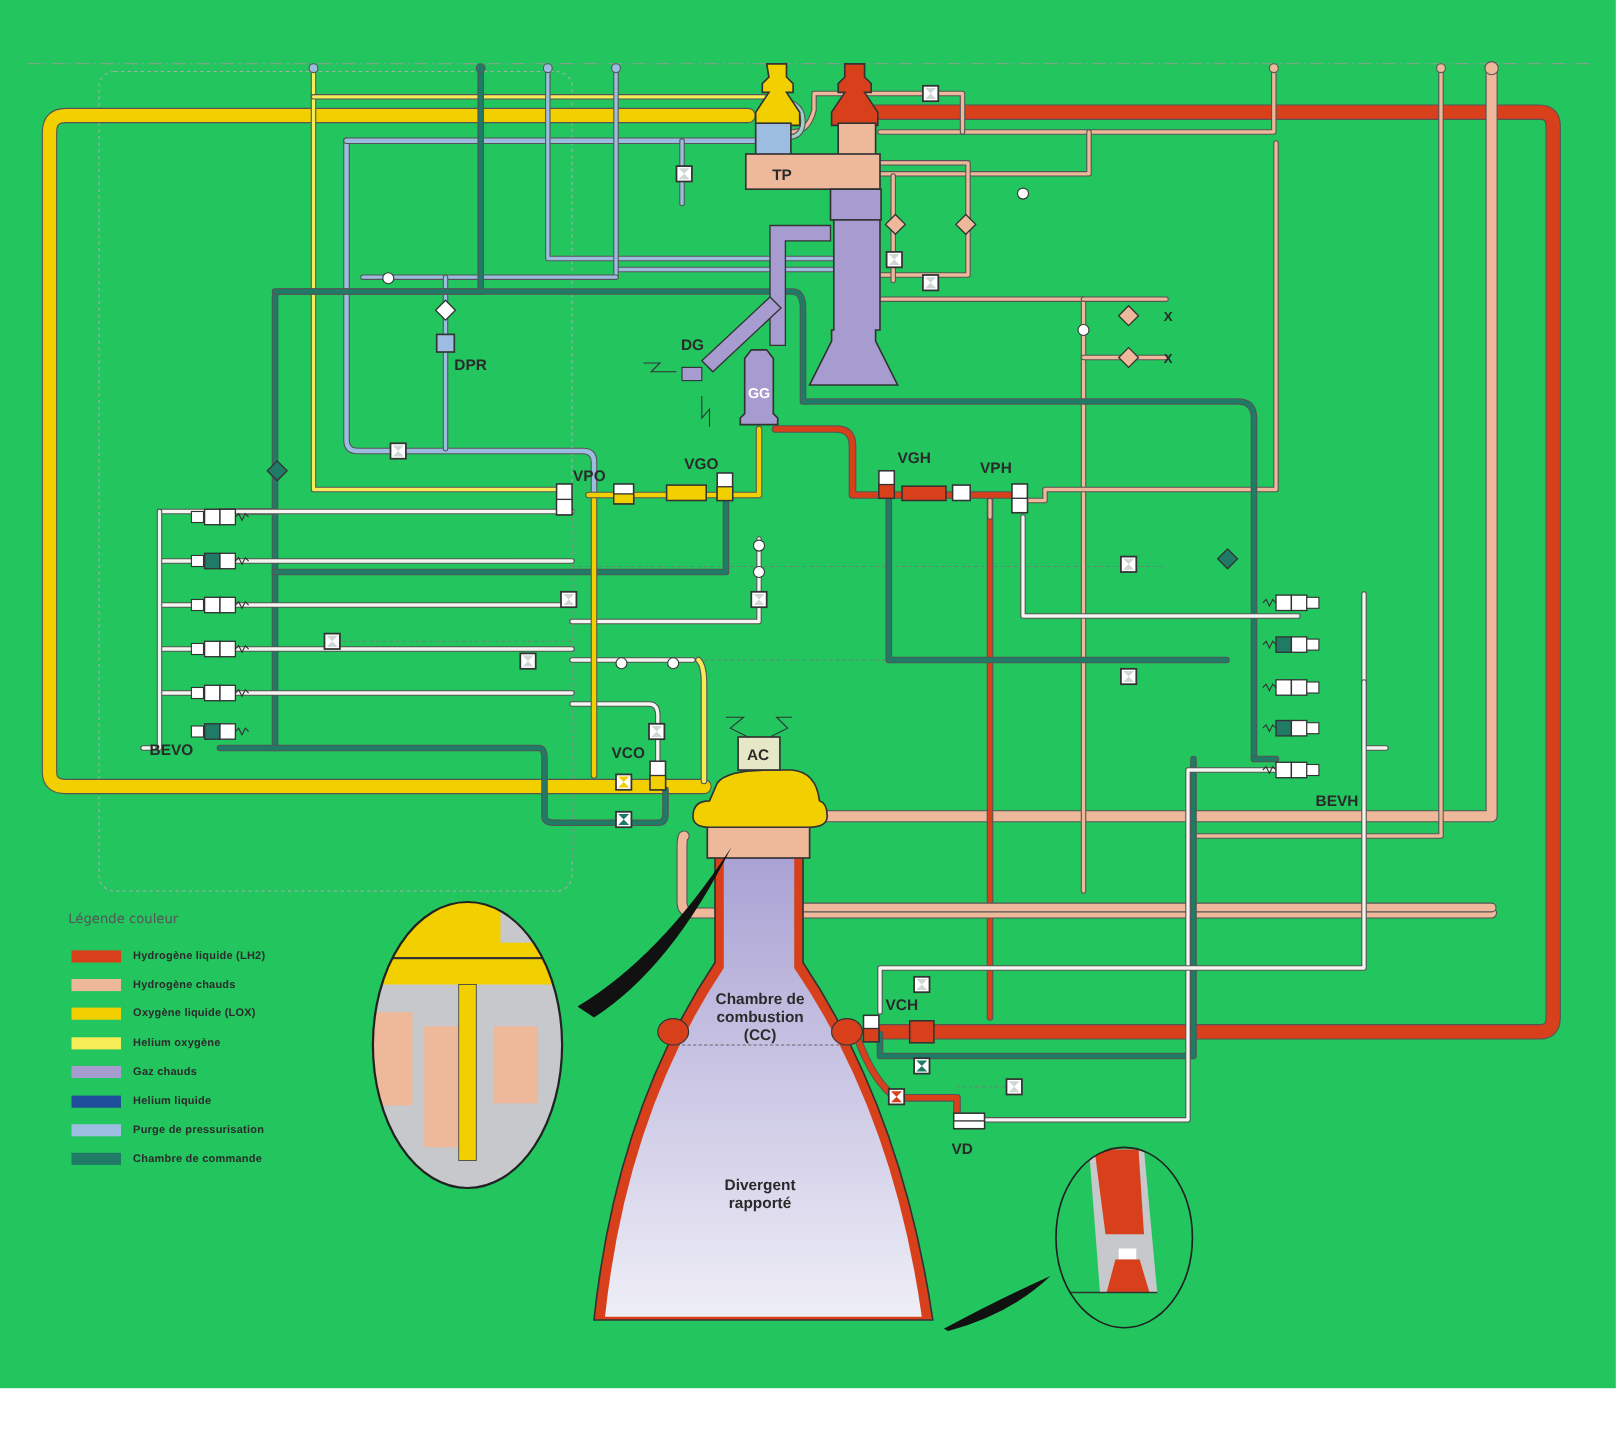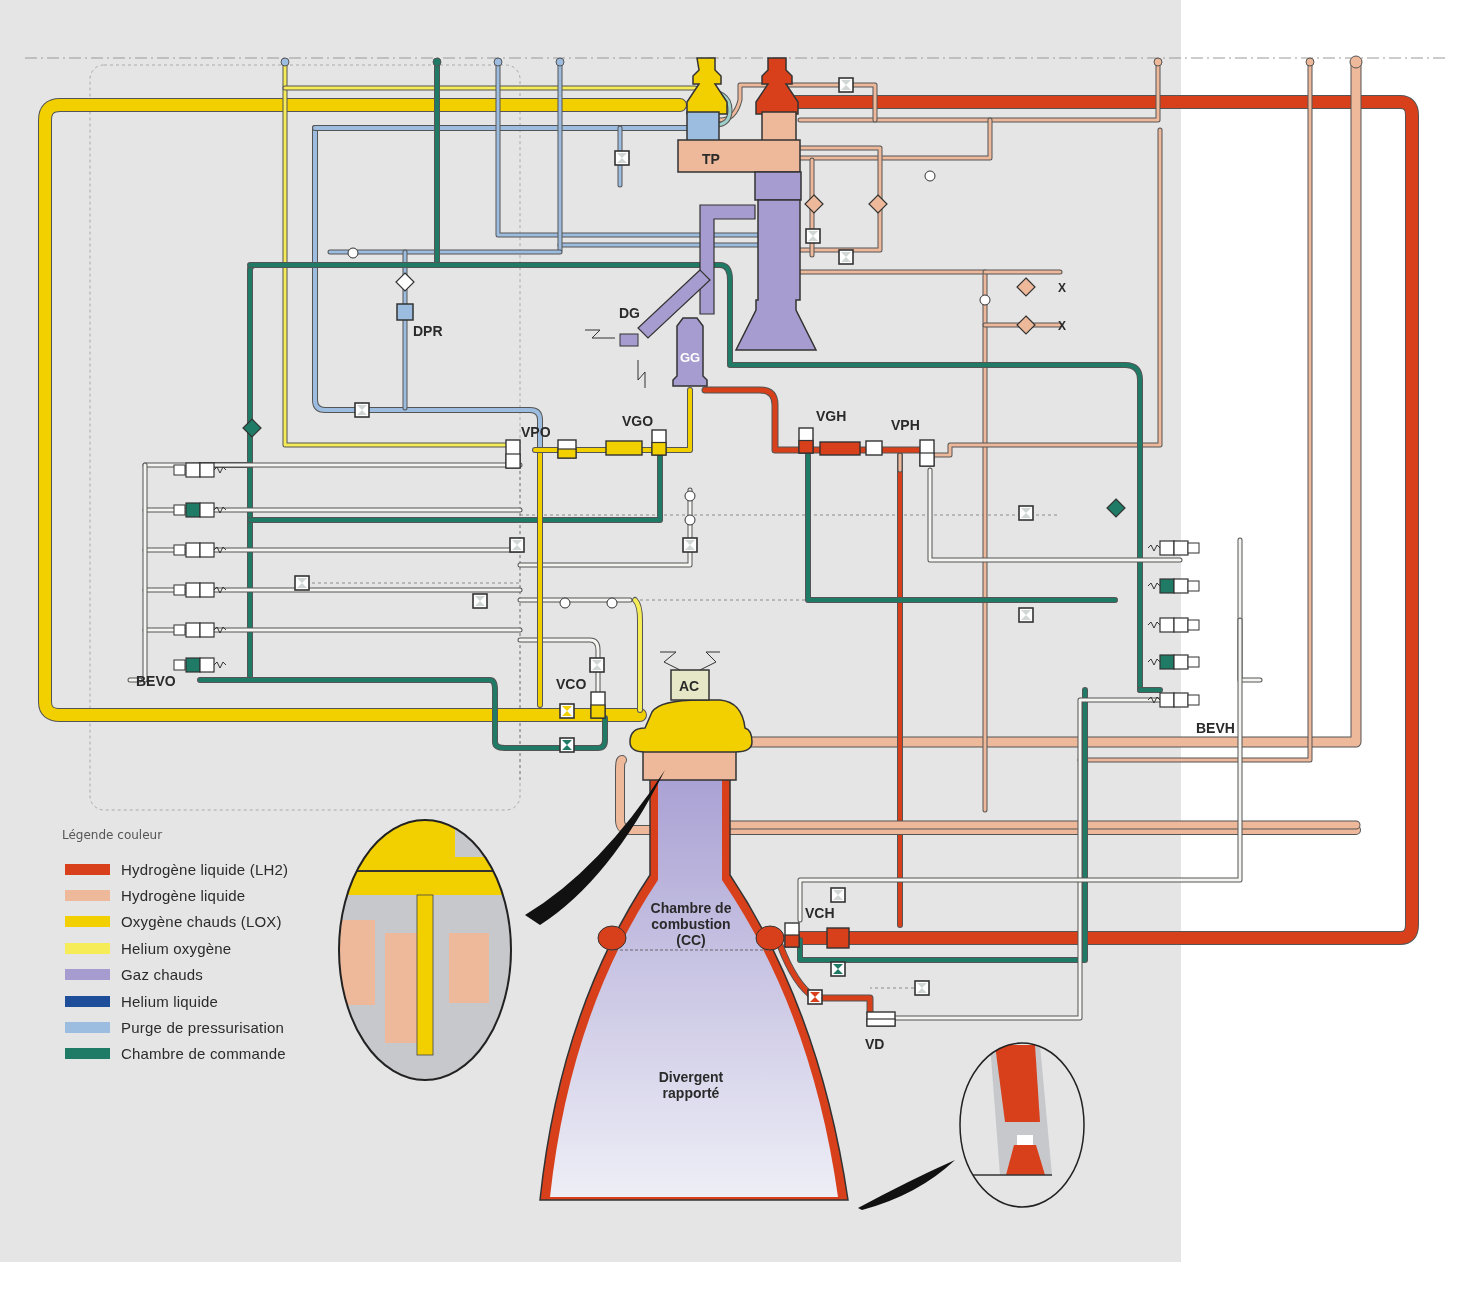--- a/index.html
+++ b/index.html
@@ -1,24 +1,24 @@
 <!DOCTYPE html>
 <html><head>
 <meta charset="utf-8">
 <style>
   html,body{margin:0;padding:0;background:#ffffff;}
   body{width:1469px;height:1302px;position:relative;overflow:hidden;font-family:"Liberation Sans",sans-serif;}
-  #canvas{position:absolute;left:0;top:0;width:1181px;height:1262px;background:#e5e5e5;}
+  #canvas{position:absolute;left:0;top:0;width:1469px;height:1262px;background:#22c55e;}
   #diagram{position:absolute;left:0;top:0;}
   .lbl{font-family:"Liberation Sans",sans-serif;font-weight:bold;fill:#2a2a2a;}
   .legend{position:absolute;left:50px;top:828px;width:270px;}
   .legend-title{font-family:"DejaVu Sans",sans-serif;font-size:12px;color:#555;font-weight:normal;margin:0 0 14px 12px;}
   .legend-row{display:flex;align-items:center;height:26.4px;}
   .legend-swatch{width:45px;height:11px;margin-left:15px;margin-right:11px;}
-  .legend-label{font-family:"Liberation Sans",sans-serif;font-weight:normal;font-size:15px;color:#2b2b2b;letter-spacing:0.2px;}
+  .legend-label{font-family:"Liberation Sans",sans-serif;font-weight:bold;font-size:10px;color:#2b2b2b;letter-spacing:0.2px;}
 </style>
 </head>
 <body>
 
 <div id="canvas">
 <svg id="diagram" width="1469" height="1262" viewBox="0 0 1469 1262">
   <defs>
     <linearGradient id="nozzleGrad" x1="0" y1="0" x2="0" y2="1">
       <stop offset="0" stop-color="#aaa2d4"></stop>
       <stop offset="1" stop-color="#eeeef6"></stop>
@@ -439,25 +439,25 @@
 
 <div class="legend">
   <div class="legend-title">Légende couleur</div>
   <div id="legend-rows">
         <div class="legend-row">
           <span class="legend-swatch" style="background: rgb(216, 64, 28);"></span>
           <span class="legend-label">Hydrogène liquide (LH2)</span>
         </div>
         <div class="legend-row">
           <span class="legend-swatch" style="background: rgb(238, 184, 154);"></span>
-          <span class="legend-label">Hydrogène liquide</span>
+          <span class="legend-label">Hydrogène chauds</span>
         </div>
         <div class="legend-row">
           <span class="legend-swatch" style="background: rgb(242, 208, 0);"></span>
-          <span class="legend-label">Oxygène chauds (LOX)</span>
+          <span class="legend-label">Oxygène liquide (LOX)</span>
         </div>
         <div class="legend-row">
           <span class="legend-swatch" style="background: rgb(245, 236, 88);"></span>
           <span class="legend-label">Helium oxygène</span>
         </div>
         <div class="legend-row">
           <span class="legend-swatch" style="background: rgb(167, 156, 207);"></span>
           <span class="legend-label">Gaz chauds</span>
         </div>
         <div class="legend-row">

